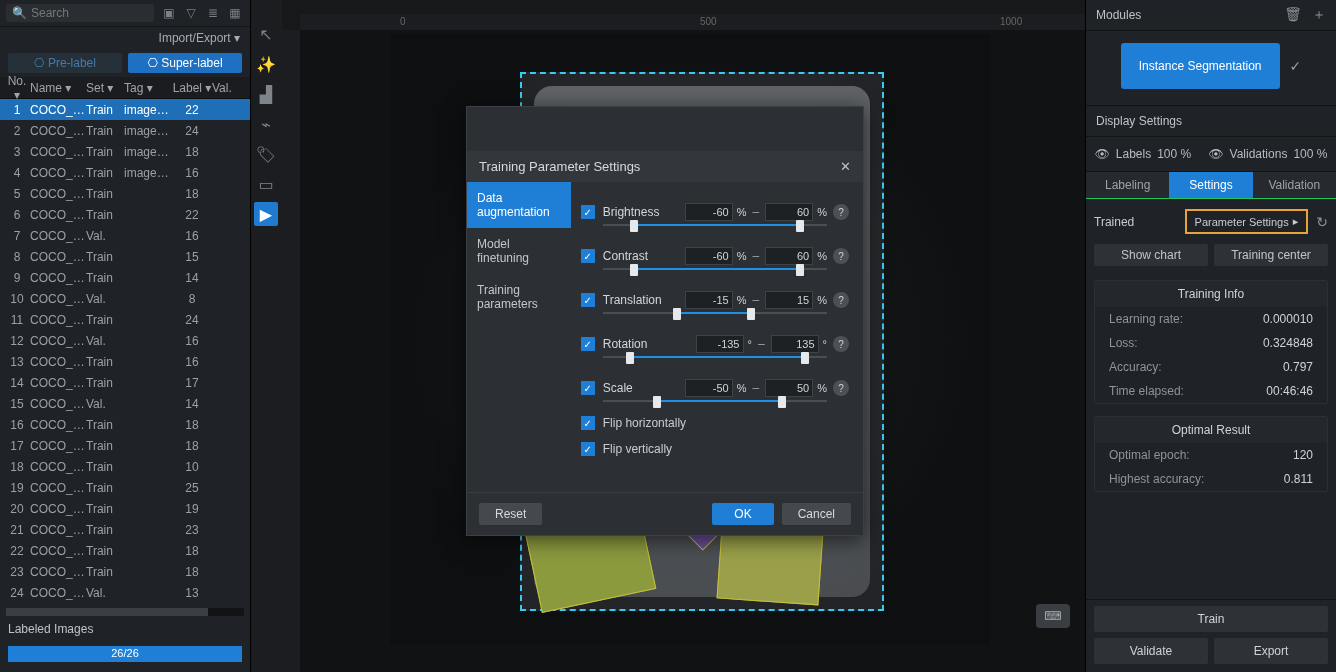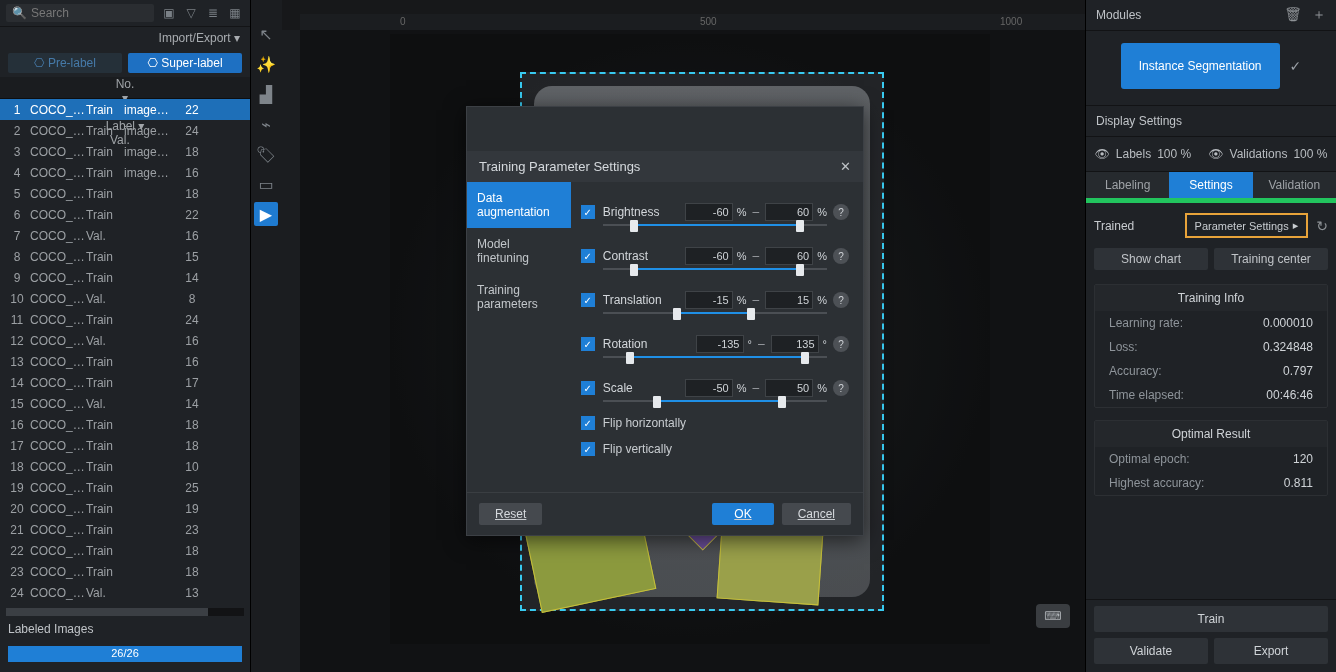--- a/index.html
+++ b/index.html
@@ -21,21 +21,21 @@
 .search-box { flex:1; display:flex; align-items:center; background:#2a2d31; border-radius:2px; padding:2px 6px; color:#777;}
 .search-box span.mag { margin-right:4px;}
 .tool-icons { display:flex; gap:4px;}
 .tool-icons div { width:18px; height:18px; display:flex;align-items:center;justify-content:center;color:#7a8086;}
 .imp-exp { text-align:right; padding:4px 10px; color:#a8acb0;}
 .label-btns { display:flex; gap:6px; padding:4px 8px;}
 .label-btns .btn { flex:1; text-align:center; padding:3px 0; border-radius:2px; font-size:12px; color:#5fb4ff;}
 .label-btns .pre { background:#2a3a46; opacity:.6;}
 .label-btns .sup { background:#1e70c2; color:#fff;}
 .thead, .trow { display:flex; align-items:center; height:21px; padding:0 4px; font-size:12px;}
-.thead { background:#1a1c1f; color:#a0a4a8; border-bottom:1px solid #0d0e10;flex-direction:column;}
+.thead { background:#1a1c1f; color:#a0a4a8; border-bottom:1px solid #0d0e10;}
 .trow { color:#9ca0a4;}
 .trow.sel { background:#1e6fb8; color:#fff;}
 .col-no { width:26px; text-align:center;}
 .col-name { width:56px; overflow:hidden; white-space:nowrap; text-overflow:ellipsis;}
 .col-set { width:38px;}
 .col-tag { width:48px; overflow:hidden; white-space:nowrap; text-overflow:ellipsis;}
 .col-label { width:40px; text-align:center;}
 .col-val { width:30px;}
 .tbody { flex:1; overflow:hidden;}
 .left-hscroll { height:8px; background:#121315; margin:0 6px;}
@@ -95,21 +95,21 @@
   display:flex; flex-direction:column; font-size:12px;
 }
 .mod-head { display:flex; align-items:center; justify-content:space-between; padding:6px 10px; color:#bfc3c7; border-bottom:1px solid #121315;}
 .mod-head .icons { color:#8e9296; display:flex; gap:10px; font-size:14px;}
 .mod-row { display:flex; align-items:center; justify-content:center; gap:10px; padding:12px 0 16px; border-bottom:1px solid #121315;}
 .mod-pill { background:#1f7fd6; color:#fff; padding:16px 18px; border-radius:3px;}
 .mod-check { color:#9aa0a6; font-size:14px;}
 .sect-title { padding:8px 10px; color:#c0c4c8; border-bottom:1px solid #121315;}
 .disp-row { display:flex; justify-content:space-around; padding:10px 0; color:#b8bcc0; border-bottom:1px solid #121315;}
 .disp-row .grp { display:flex; align-items:center; gap:6px; font-size:12px;}
-.tabs3 { display:flex; border-bottom:5px solid #22c55e;}
+.tabs3 { display:flex; border-bottom:1px solid #22c55e;}
 .tabs3 div { flex:1; text-align:center; padding:6px 0; color:#9ea2a6; background:#262a2e;}
 .tabs3 div.active { background:#1f7fd6; color:#fff;}
 .trained-row { display:flex; align-items:center; justify-content:space-between; padding:10px 8px;}
 .param-btn { border:2px solid #e8a33a; padding:4px 8px; color:#c9cdd1; display:flex; align-items:center; gap:4px; font-size:11px;}
 .reload { color:#8e9296; font-size:14px;}
 .two-btns { display:flex; gap:6px; padding:0 8px 8px;}
 .two-btns div { flex:1; text-align:center; padding:4px 0; background:#2e3237; color:#c0c4c8; border-radius:2px;}
 .card { margin:6px 8px; border:1px solid #2c2f33; border-radius:2px;}
 .card h4 { margin:0; text-align:center; padding:6px 0; font-weight:normal; color:#cfd3d7; background:#24272b; font-size:12px;}
 .card .kv { display:flex; justify-content:space-between; padding:5px 14px; color:#8e949a;}
@@ -140,21 +140,21 @@
 .vals input { width:40px; height:16px; background:#1e2124; border:1px solid #3f4347; color:#cfd3d7; font-size:11px; text-align:right; padding:0 3px;}
 .vals .unit{ color:#cfd3d7; font-size:11px;}
 .vals .sep { color:#9ea2a6; padding:0 2px;}
 .help { width:16px;height:16px;border-radius:50%;background:#4d5156;color:#cfd3d7;font-size:10px;display:flex;align-items:center;justify-content:center;margin-left:6px;}
 .slider { position:absolute; left:22px; right:22px; bottom:4px; height:10px;}
 .track { position:absolute; left:0; right:0; top:4px; height:2px; background:#4b4f54;}
 .range { position:absolute; top:4px; height:2px; background:#1f8fe6;}
 .handle { position:absolute; top:0; width:8px; height:12px; background:#e6e9ec; border-radius:1px;}
 .flip-row{ display:flex; align-items:center; padding:6px 0;}
 .flip-row .cb{ width:14px;height:14px;background:#1f7fd6;display:flex;align-items:center;justify-content:center;color:#fff;font-size:10px;margin-right:8px;}
-.modal-foot { display:flex; justify-content:space-between; align-items:center; padding:10px 12px; background:#2c3034; border-top:1px solid #3a3e42;text-decoration:underline;}
+.modal-foot { display:flex; justify-content:space-between; align-items:center; padding:10px 12px; background:#2c3034; border-top:1px solid #3a3e42;}
 .modal-foot .reset { background:#45494e; padding:4px 16px; color:#d5d9dd; border-radius:2px;}
 .modal-foot .right-btns { display:flex; gap:8px;}
 .modal-foot .ok { background:#1f7fd6; color:#fff; padding:4px 22px; border-radius:2px;}
 .modal-foot .cancel { background:#45494e; color:#d5d9dd; padding:4px 16px; border-radius:2px;}
 </style>
 </head>
 <body>
 
 <div class="left">
   <div class="search-row">

